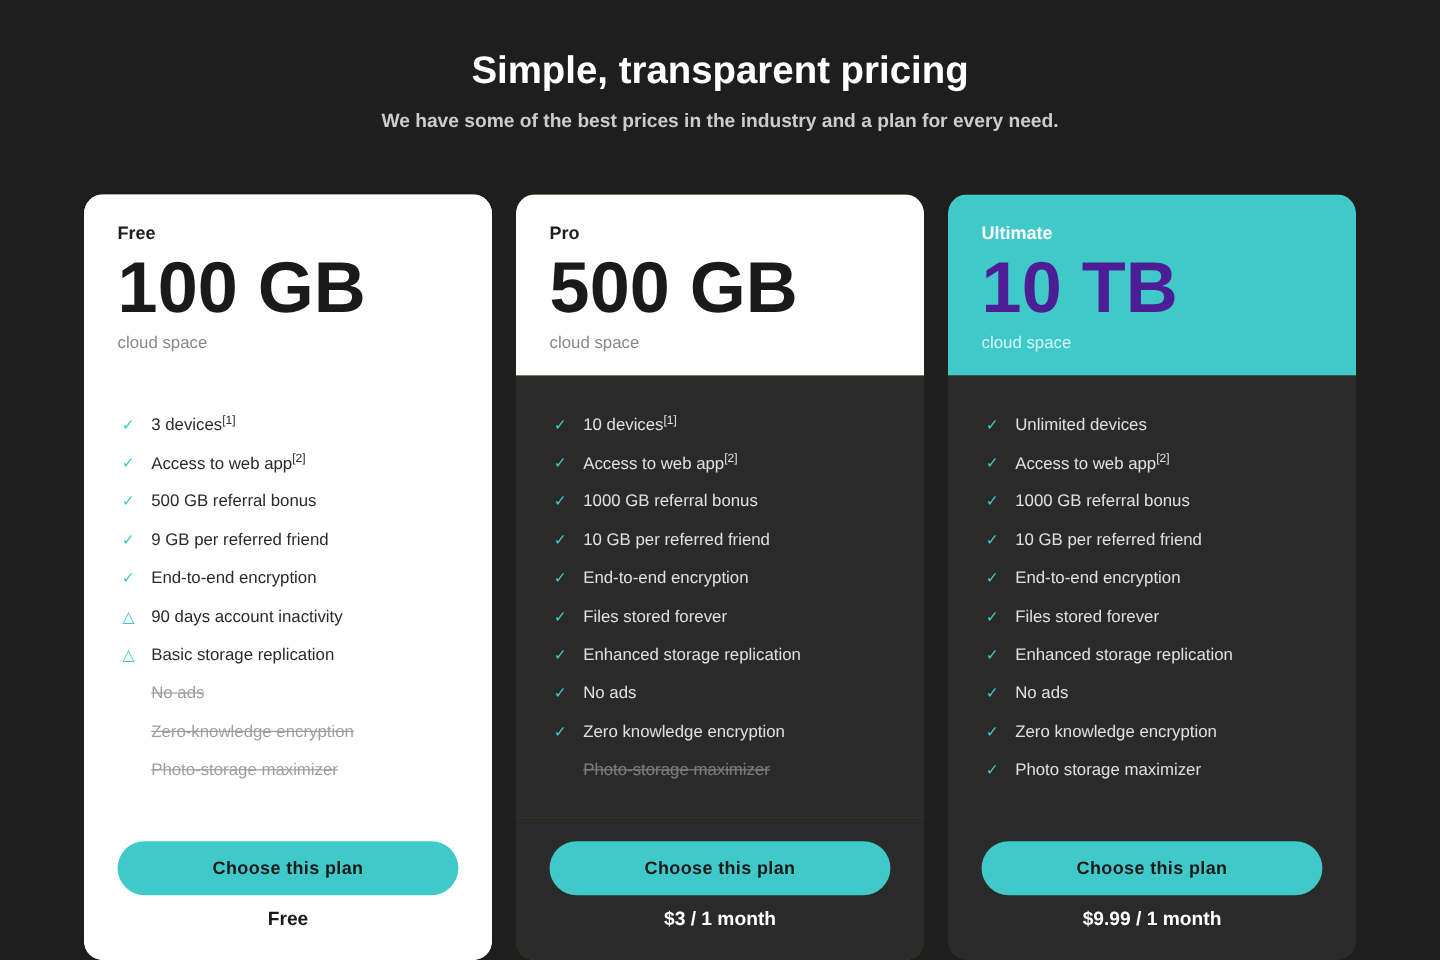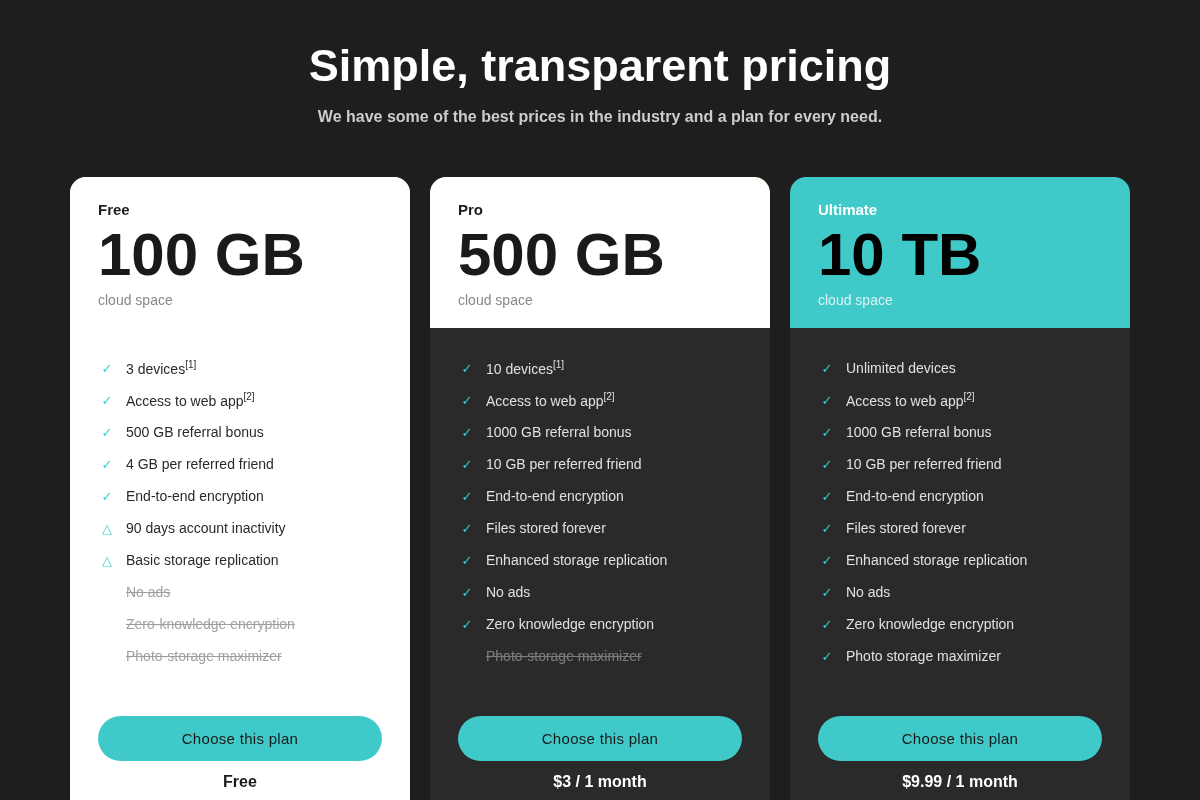--- a/index.html
+++ b/index.html
@@ -11,21 +11,21 @@
       display: flex;
       flex-direction: column;
       align-items: center;
       padding: 40px 20px;
     }
     .page-header {
       text-align: center;
       margin-bottom: 40px;
     }
     .page-title {
-      font-size: 45px;
+      font-size: 32px;
       font-weight: 800;
       color: #fff;
       margin-bottom: 16px;
     }
     .page-subtitle {
       font-size: 16px;
       font-weight: 700;
       color: #ccc;
       text-align: center;
     }
@@ -85,21 +85,21 @@
       font-size: 60px;
       font-weight: 800;
       line-height: 1.1;
       margin-bottom: 4px;
     }
     .plan-header.light-header .plan-storage,
     .plan-header.dark-header .plan-storage {
       color: #1a1a1a;
     }
     .plan-header.teal-header .plan-storage {
-      color: #000000;
+      color: #4c1d95;
     }
     .plan-space-label {
       font-size: 14px;
       color: #888;
     }
     .plan-header.teal-header .plan-space-label {
       color: rgba(255,255,255,0.8);
     }
     .plan-features {
       padding: 24px 28px;
@@ -168,21 +168,21 @@
       background: #2a2a2a;
     }
     .choose-btn {
       width: 100%;
       padding: 14px;
       border-radius: 40px;
       border: none;
       background: #40c9c9;
       color: #1a1a1a;
       font-size: 15px;
-      font-weight: 400;
+      font-weight: 700;
       cursor: pointer;
       letter-spacing: 0.3px;
     }
     .plan-price {
       font-size: 16px;
       font-weight: 700;
     }
     .plan-card.light .plan-price {
       color: #1a1a1a;
     }
@@ -221,21 +221,21 @@
         <span>Access to web app<sup>[2]</sup></span>
       </div>
 
       <div class="feature-item">
         <span class="feature-icon icon-check">✓</span>
         <span>500 GB referral bonus</span>
       </div>
 
       <div class="feature-item">
         <span class="feature-icon icon-check">✓</span>
-        <span>4 GB per referred friend</span>
+        <span>9 GB per referred friend</span>
       </div>
 
       <div class="feature-item">
         <span class="feature-icon icon-check">✓</span>
         <span>End-to-end encryption</span>
       </div>
 
       <div class="feature-item">
         <span class="feature-icon icon-warn">△</span>
         <span>90 days account inactivity</span>

